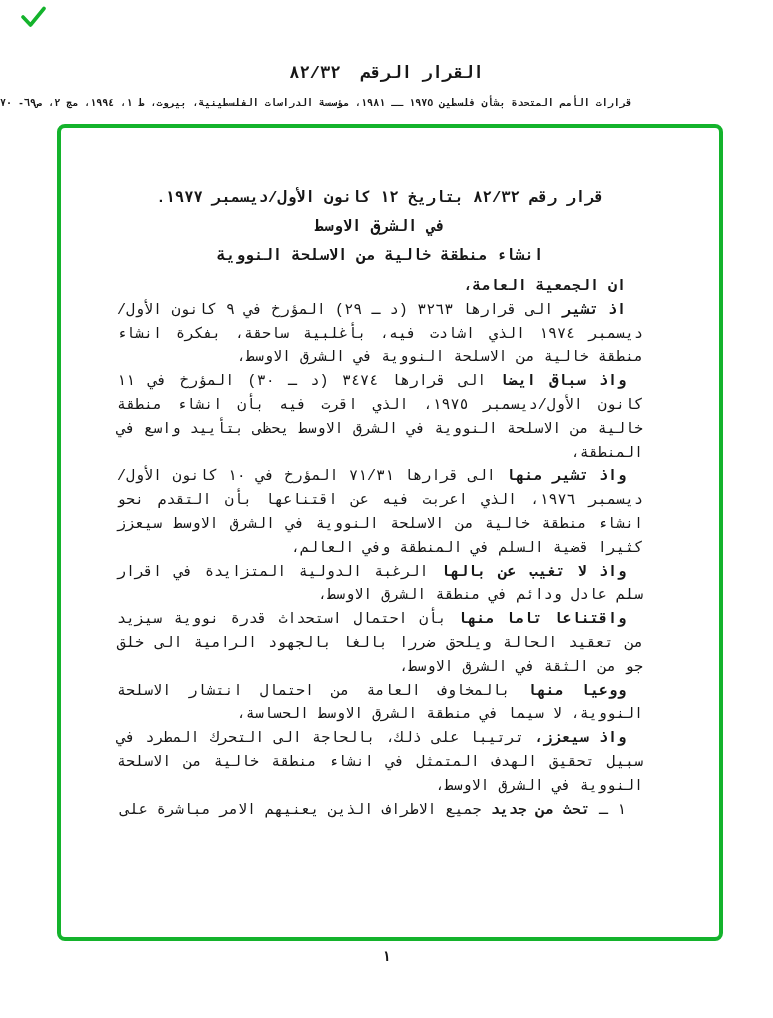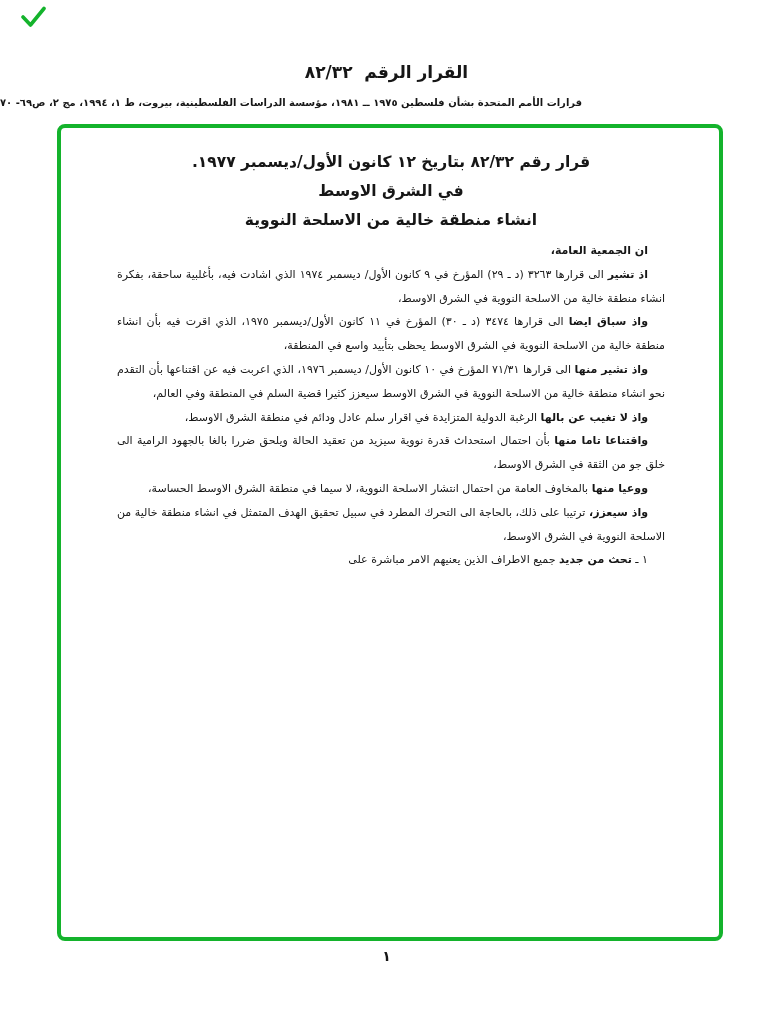--- a/index.html
+++ b/index.html
@@ -4,21 +4,21 @@
 <style>
   html, body { margin: 0; padding: 0; }
   body {
     width: 773px; height: 1018px;
     background: #ffffff;
     position: relative;
     font-family: "DejaVu Sans", sans-serif;
     color: #161616;
     overflow: hidden;
   }
-  .page { position: absolute; inset: 0; }
+  .page { position: absolute; inset: 0; font-family: Liberation Mono, monospace; }
 
   
   .check-annotation {
     position: absolute; left: 21px; top: 6px;
     width: 26px; height: 22px;
   }
 
   
   .doc-title {
     position: absolute; top: 62px; left: 0; right: 0;
@@ -39,26 +39,27 @@
     position: absolute;
     left: 57px; top: 124px;
     width: 658px; height: 809px;
     border: 4px solid #14b32c;
     border-radius: 8px;
     box-sizing: content-box;
     background: #ffffff;
   }
   .box-inner {
     position: absolute; inset: 0;
-    padding: 20px 54px 0 56px;
+    padding: 20px 76px 0 56px;
     direction: rtl;
+    margin-top: 36px;
   }
 
   .doc-heading { text-align: center; font-weight: 700; font-size: 15.5px; line-height: 29px; }
-  .doc-body { margin-top: 4px; font-size: 11px; }
+  .doc-body { margin-top: 4px; font-size: 15px; }
   .opening {
     font-weight: 700; line-height: 23.8px;
     text-indent: 17px; margin: 0;
   }
   .para {
     margin: 0; line-height: 23.8px;
     text-indent: 17px;
     text-align: justify;
   }
   .para b { font-weight: 700; }

